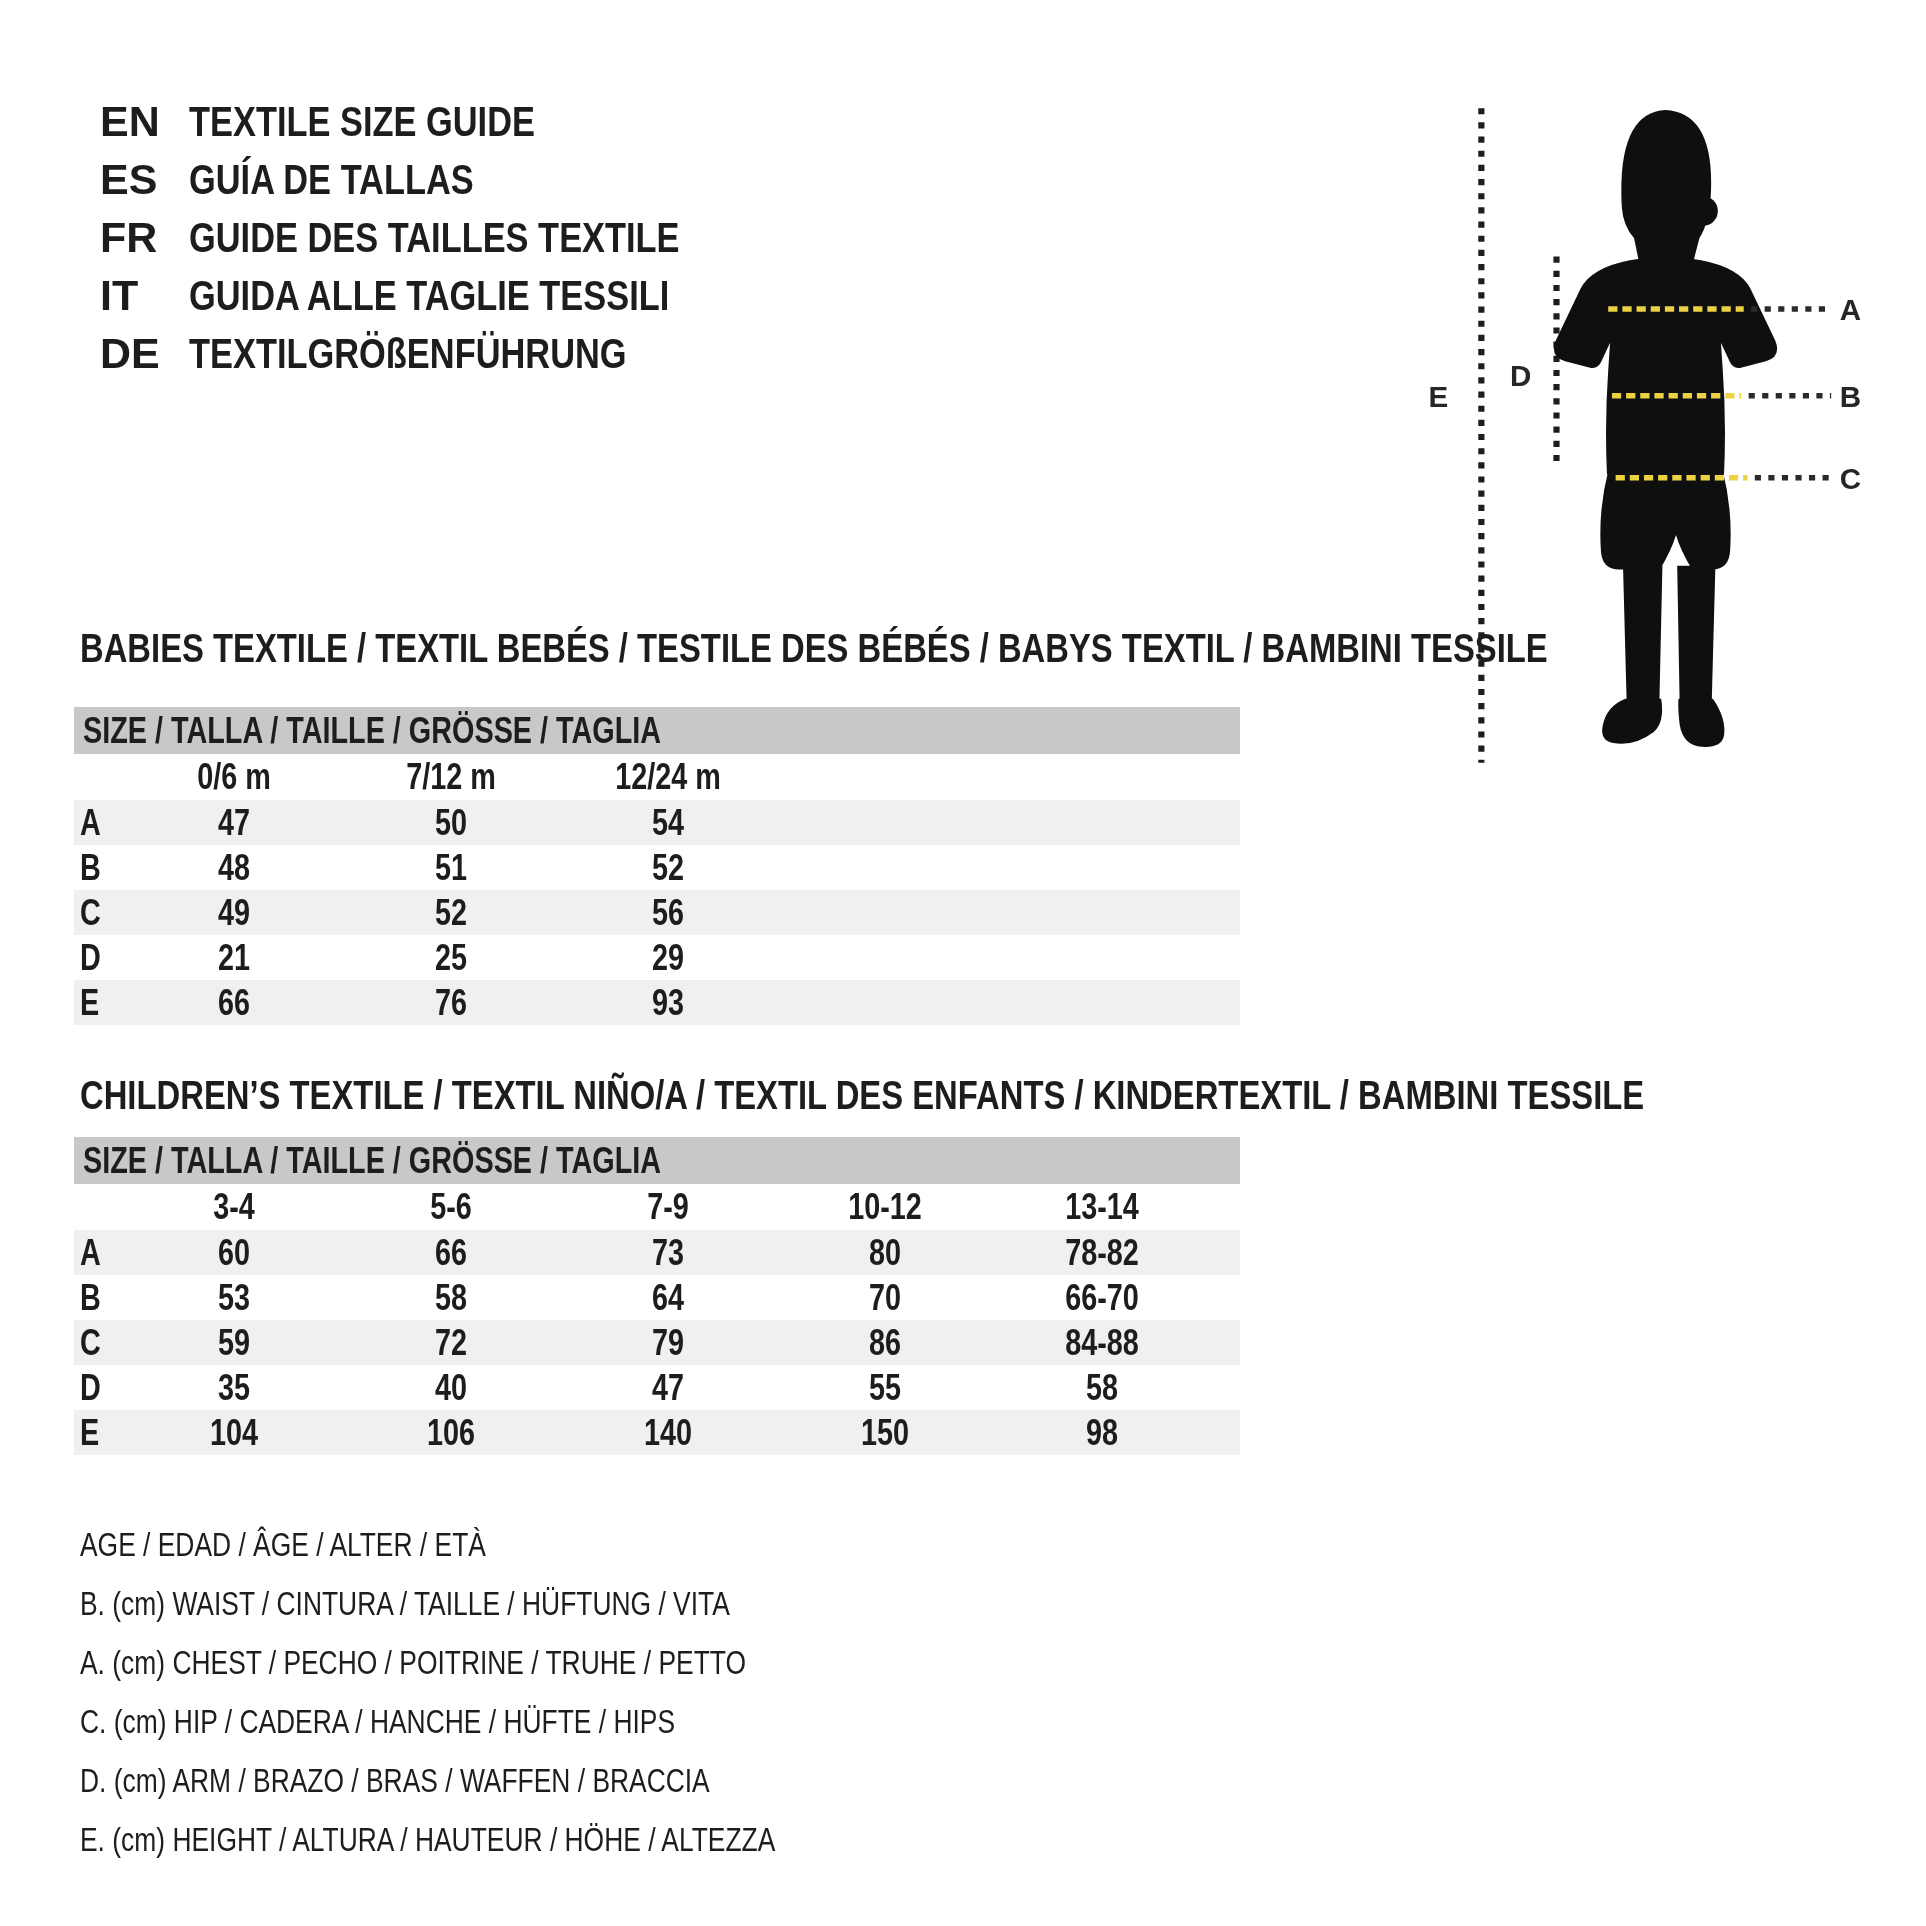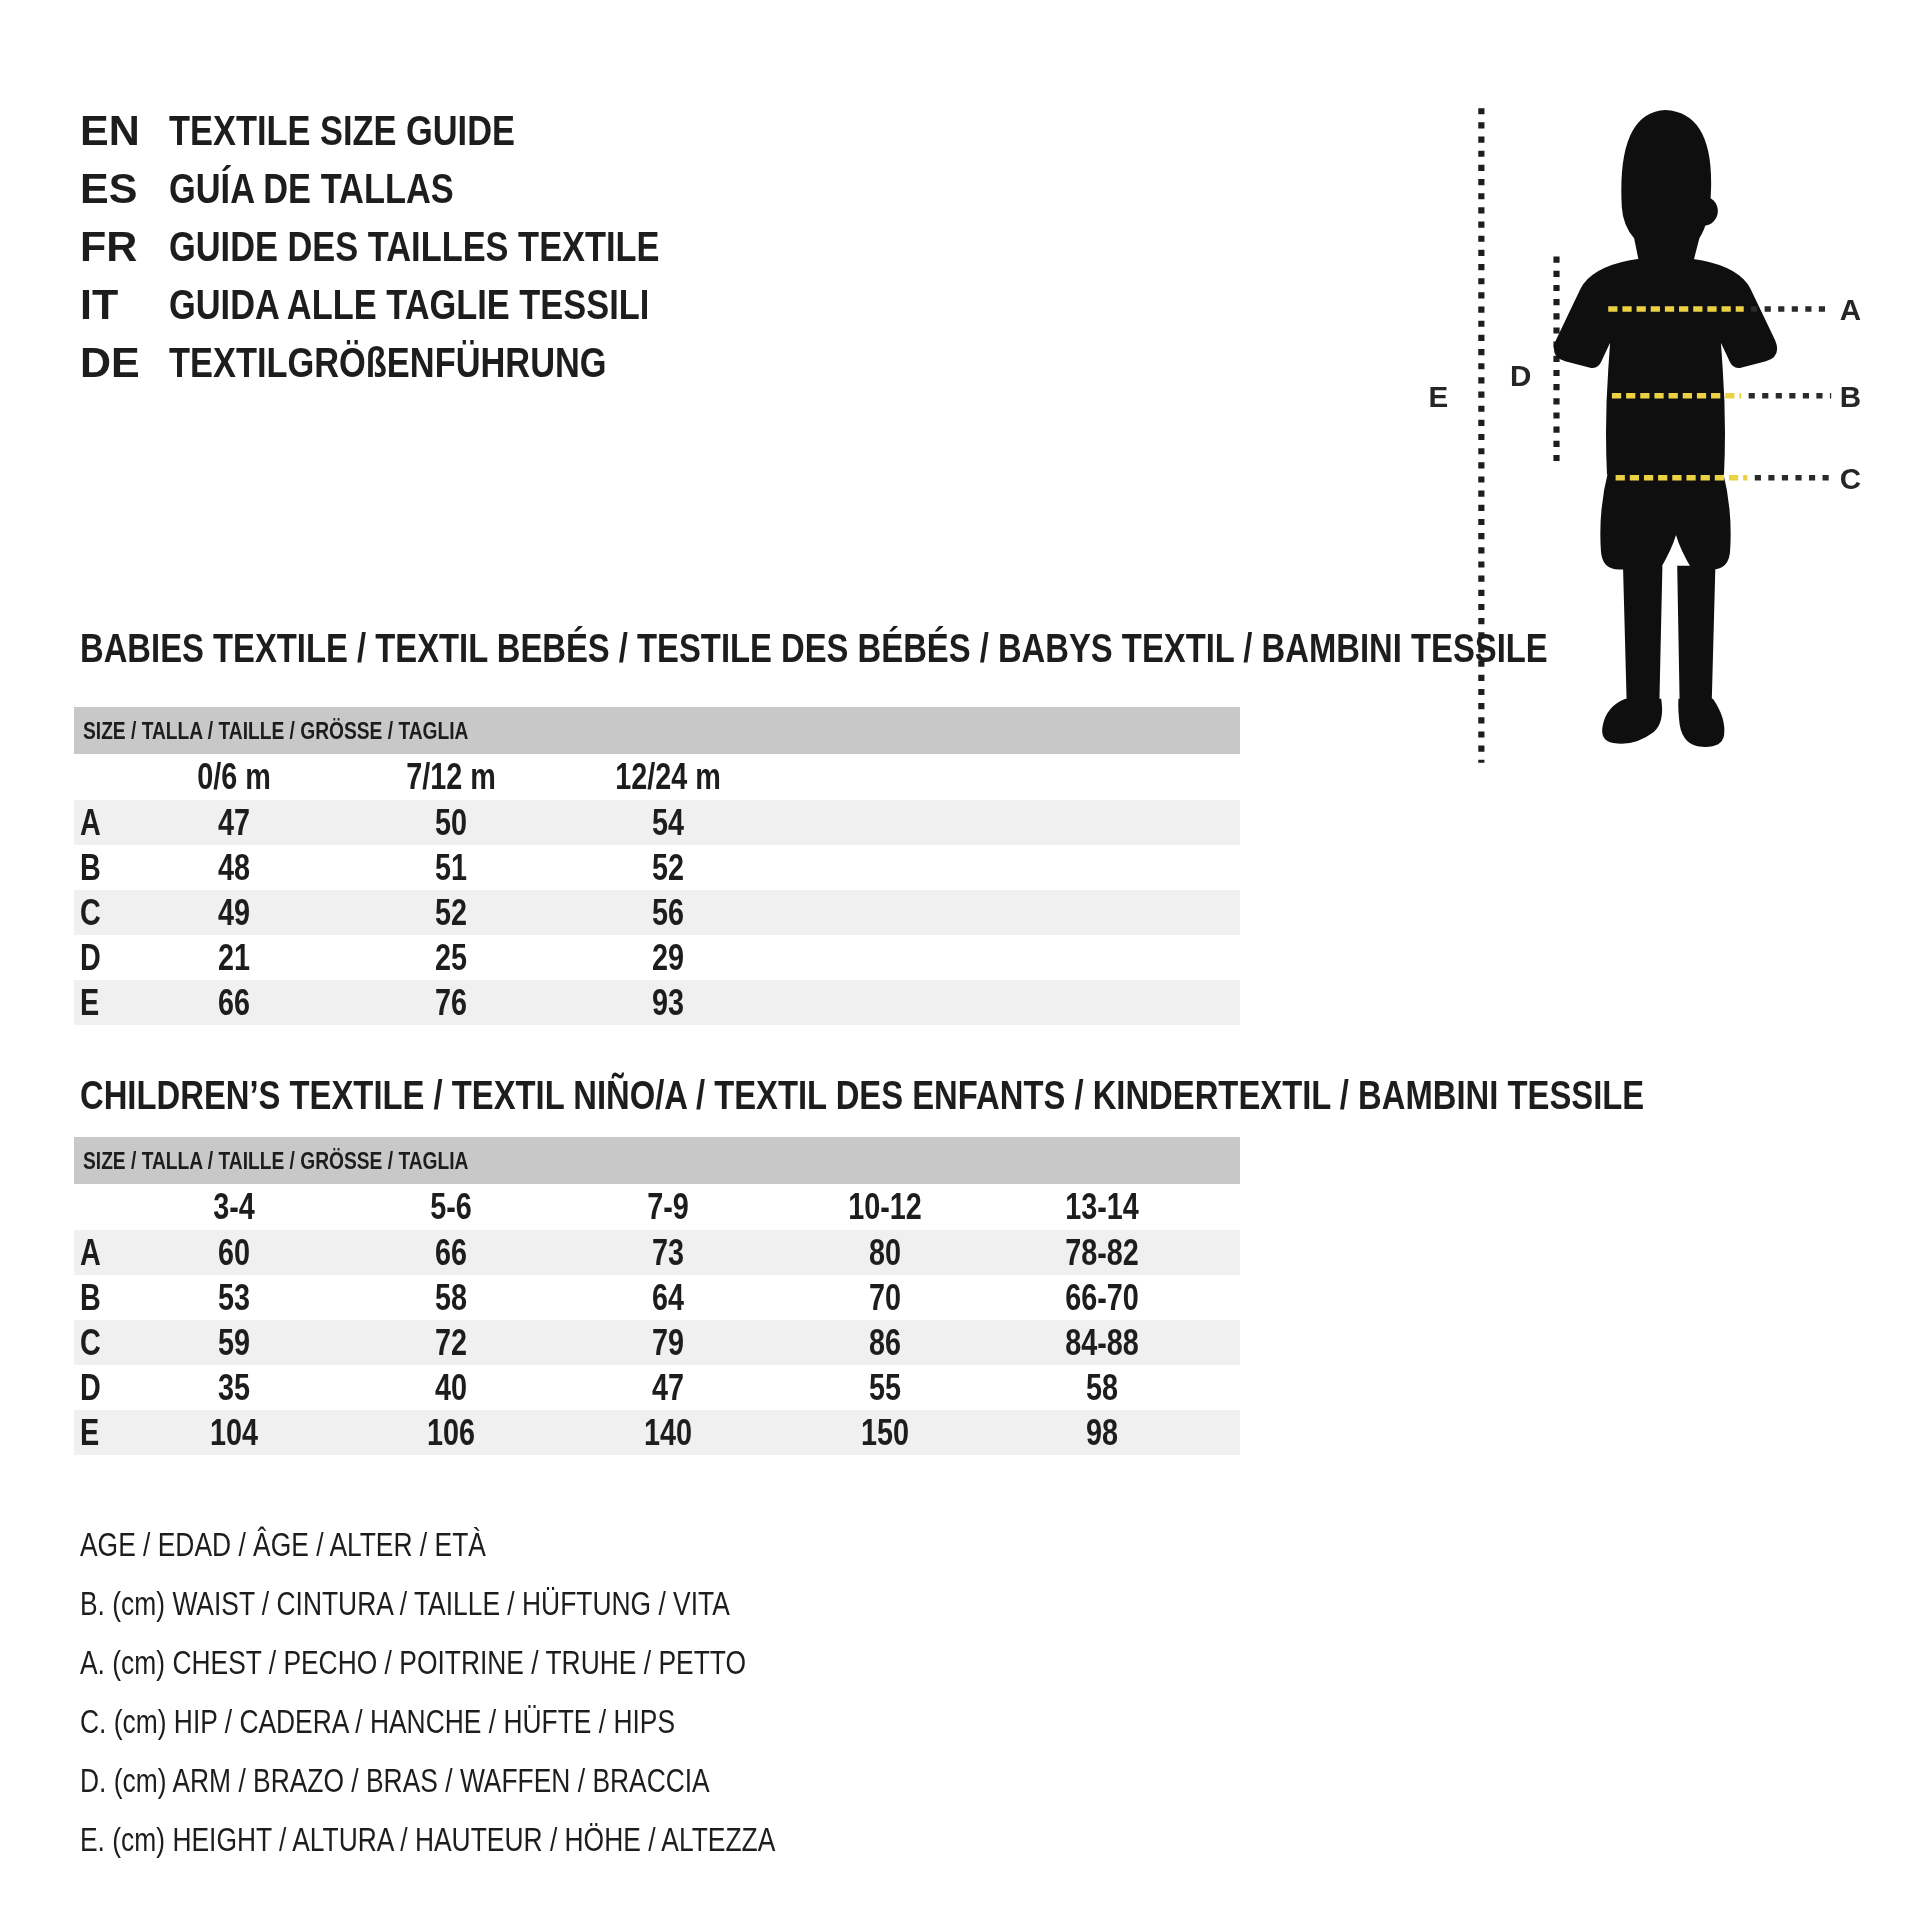--- a/index.html
+++ b/index.html
@@ -6,29 +6,29 @@
   .canvas {
     position:relative; width:1926px; height:1926px; background:#ffffff;
     font-family:"Liberation Sans", sans-serif; color:#1d1d1b; overflow:hidden;
   }
   
   .cx  { display:inline-block; transform:scaleX(0.8); transform-origin:0 50%; white-space:nowrap; }
   .cxc { display:inline-block; transform:scaleX(0.8); transform-origin:50% 50%; white-space:nowrap; }
 
   
   .lang-block { position:absolute; left:80px; top:97px; }
-  .lang-row { display:flex; height:58px; align-items:flex-end; font-size:43px; font-weight:700; }
+  .lang-row { display:flex; height:58px; align-items:flex-start; font-size:43px; font-weight:700;margin-left:20px; }
   .lang-code { width:89px; flex:0 0 89px; }
 
   
   .heading { position:absolute; left:80px; font-size:41px; font-weight:700; }
 
   
   .size-table { position:absolute; left:74px; width:1166px; }
-  .size-bar { height:47px; background:#c8c8c8; display:flex; align-items:center; padding-left:8.6px; box-sizing:border-box; font-size:24px; font-weight:700; }
+  .size-bar { height:47px; background:#c8c8c8; display:flex; align-items:center; padding-left:8.6px; box-sizing:border-box; font-size:36px; font-weight:700; }
   .trow { display:flex; align-items:center; font-size:36px; font-weight:700; }
   .trow.head { height:46px; }
   .trow.data { height:45px; }
   .trow.stripe { background:#f0f0f0; }
   .cell-label { width:52px; flex:0 0 52px; padding-left:6.2px; box-sizing:border-box; text-align:left; }
   .cell { width:217px; flex:0 0 217px; text-align:center; }
   .cell-fill { flex:1 1 auto; }
 
   
   .legend { position:absolute; left:80px; top:1515px; }

